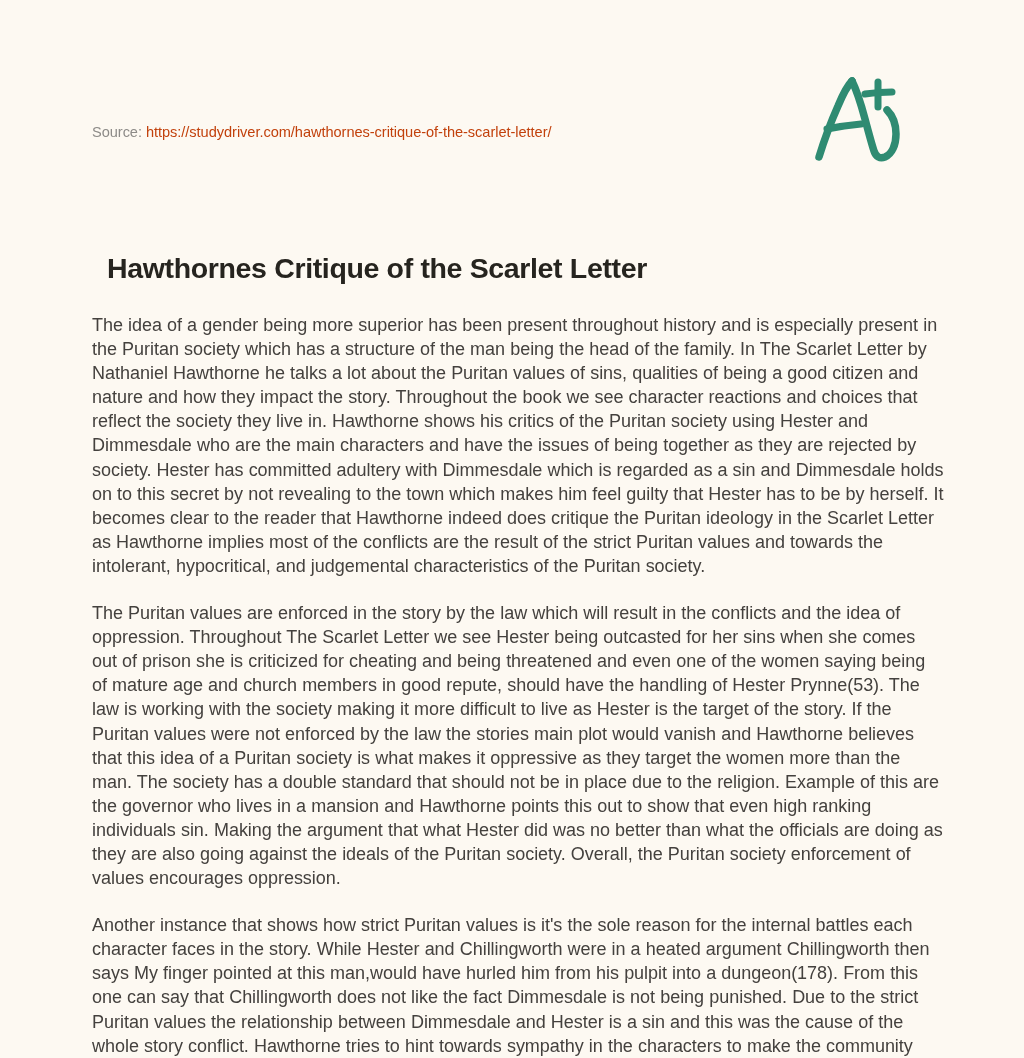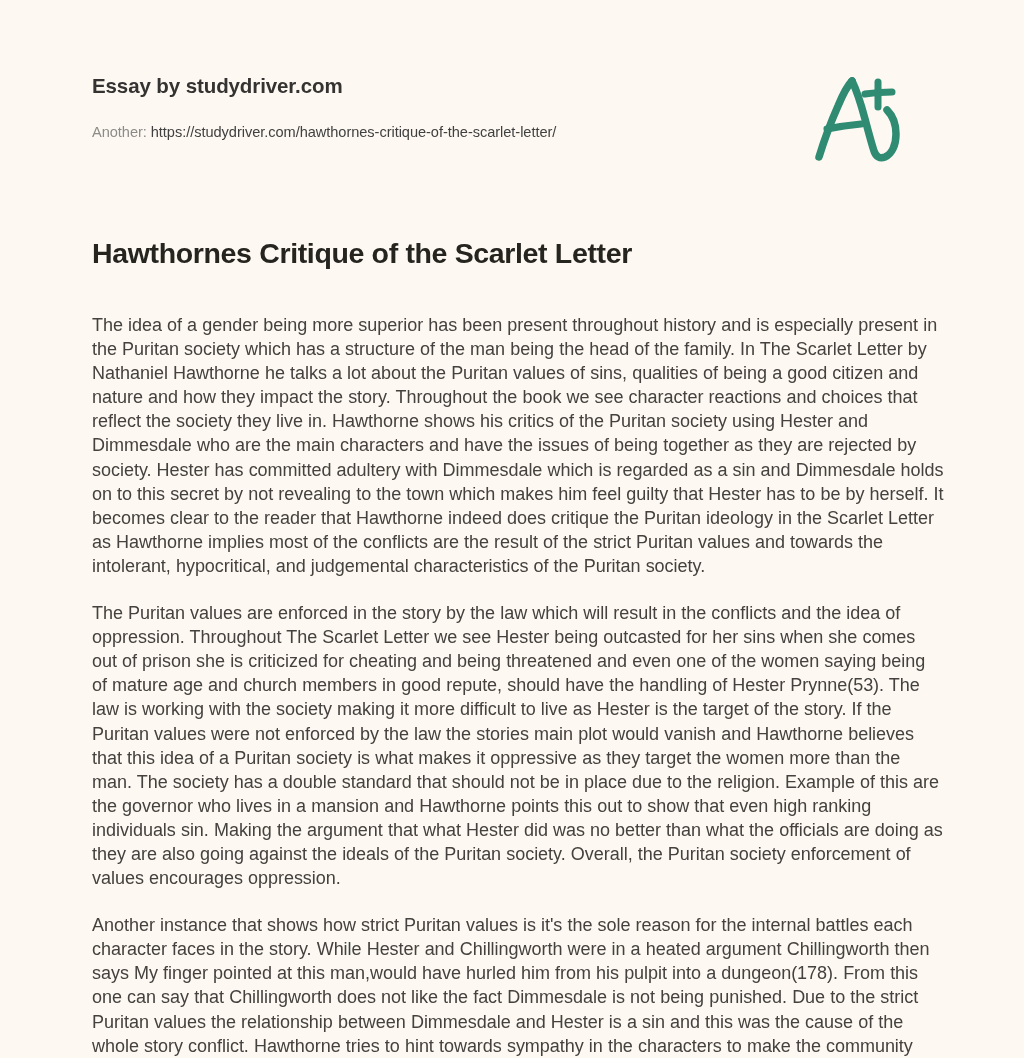--- a/index.html
+++ b/index.html
@@ -48,21 +48,21 @@
     left: 92px;
     top: 124px;
     font-size: 14.6px;
     white-space: nowrap;
     letter-spacing: -0.05px;
   }
   .source-label {
     color: #8d8b88;
   }
   .source-url {
-    color: #404040;
+    color: #c2410c;
     text-decoration: none;
   }
 
   
   .logo {
     position: absolute;
     left: 806px;
     top: 66px;
     width: 104px;
     height: 100px;
@@ -76,21 +76,21 @@
   
   .doc-title {
     position: absolute;
     left: 92px;
     top: 237px;
     font-size: 28.5px;
     font-weight: bold;
     color: #26241f;
     letter-spacing: -0.35px;
     white-space: nowrap;
-    margin: 0;
+    margin: 15px;
   }
 
   
   .body-copy {
     position: absolute;
     left: 92px;
     top: 313px;
     width: 852px;
   }
 
@@ -107,24 +107,23 @@
     margin-bottom: 6px;
   }
 </style>
 </head>
 <body>
 
 <div class="page">
 
   <div class="header">
 
-    <div class="byline">Essay by studydriver.com</div>
 
     <div class="source-line">
-      <span class="source-label">Another:</span>
+      <span class="source-label">Source:</span>
       <a class="source-url" href="#">https://studydriver.com/hawthornes-critique-of-the-scarlet-letter/</a>
     </div>
 
     <div class="logo">
       <svg viewBox="0 0 104 100" xmlns="http://www.w3.org/2000/svg">
         <g fill="none" stroke="#2f8b72" stroke-linecap="round" stroke-linejoin="round">
 
           <path d="M13 91 C17 78 24 58 32 40 C37 28 42 19 46 15" stroke-width="7.5"></path>
 
           <path d="M46 15 C50 23 55 38 59 53 C63 68 66 79 68 85

